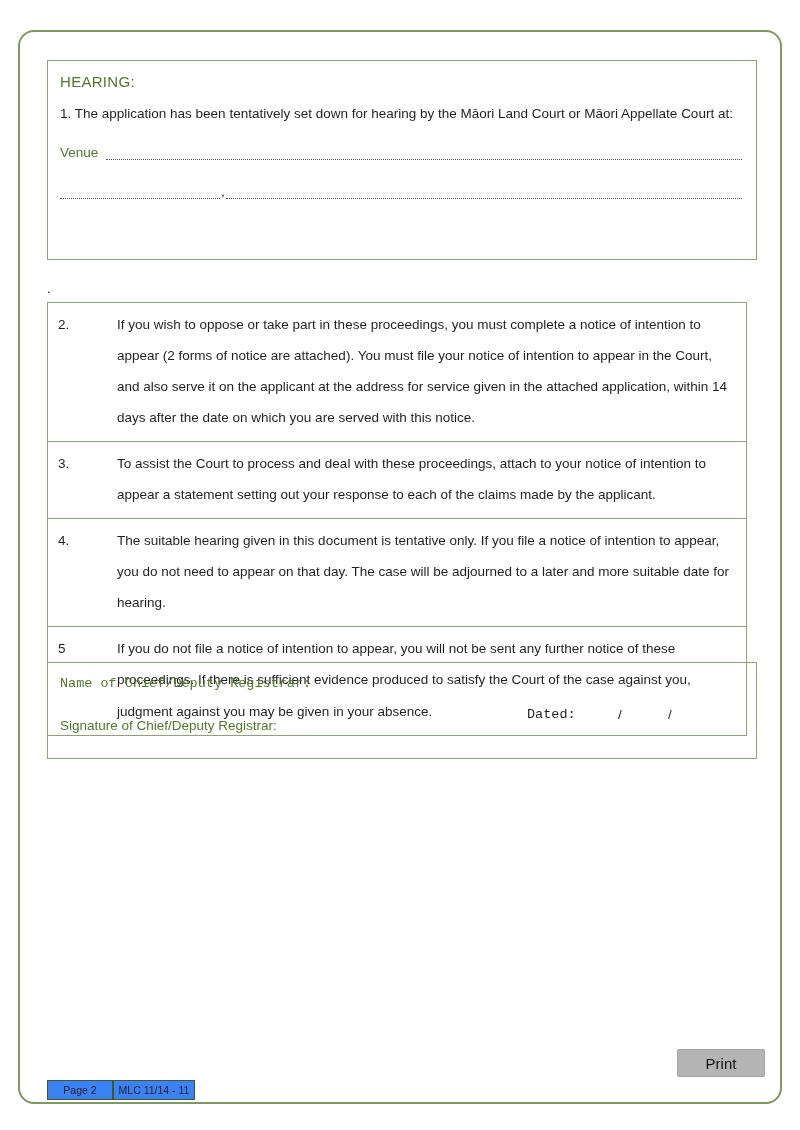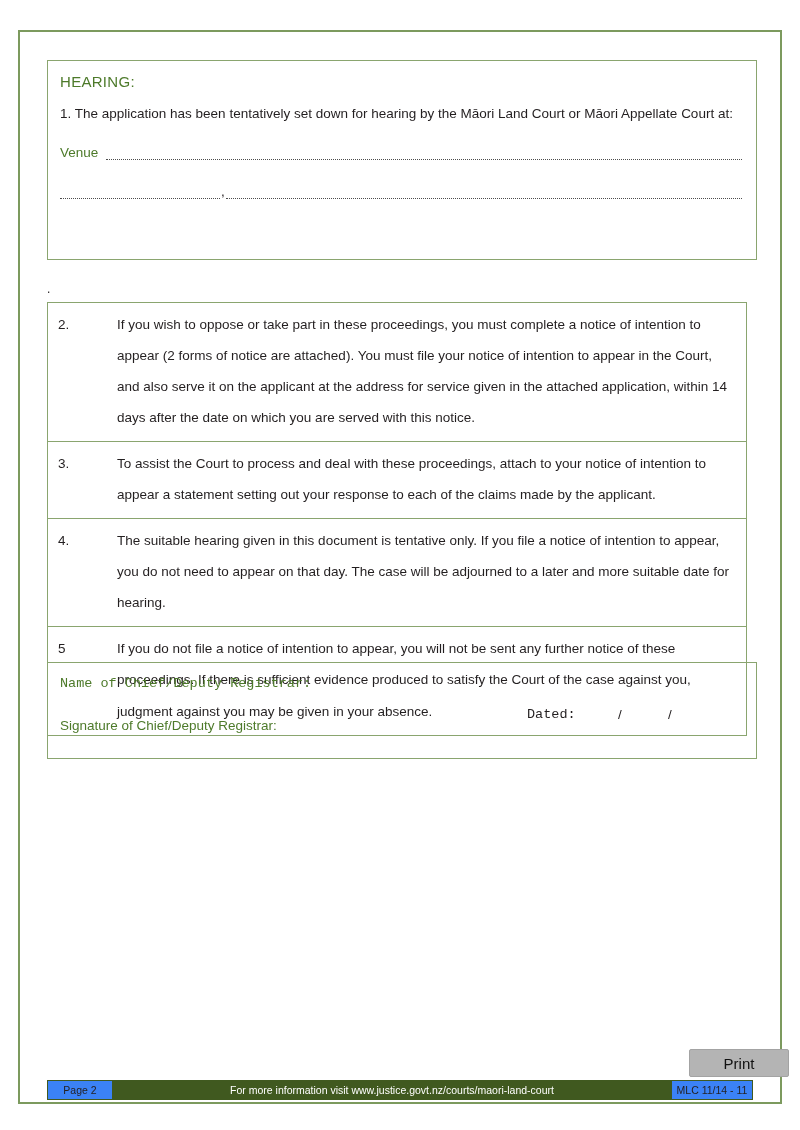--- a/index.html
+++ b/index.html
@@ -9,21 +9,21 @@
     position: relative;
     font-family: "Liberation Sans", sans-serif;
     color: #231f20;
     overflow: hidden;
   }
   .frame {
     position: absolute;
     left: 18px; top: 30px;
     width: 764px; height: 1074px;
     border: 2px solid #7c9a5e;
-    border-radius: 0;
+    border-radius: 16px;
   }
   
   .hearing-box {
     position: absolute;
     left: 27px; top: 28px;
     width: 710px; height: 200px;
     border: 1px solid #8aa56f;
     padding: 12px 14px 10px 12px;
   }
   .green { color: #4d7a2a; }
@@ -56,29 +56,28 @@
   .reg-name { position: absolute; left: 12px; top: 13px; font-size: 13.5px; font-family: Liberation Mono, monospace; }
   .reg-sig  { position: absolute; left: 12px; top: 55px; font-size: 13.5px; }
   .dated-group { position: absolute; left: 475px; top: 44px; font-size: 13.5px; color: #231f20; }
   .dated-label { position: absolute; left: 4px; top: 0; font-family: Liberation Mono, monospace; }
   .slash-1 { position: absolute; left: 95px; top: 0; }
   .slash-2 { position: absolute; left: 145px; top: 0; }
   
   .print-btn {
     position: absolute;
     left: 657px; top: 1017px;
-    width: 100px; height: 28px;
+    width: 88px; height: 28px;
     background: #b4b4b4;
     border: 1px solid #a3a3a3;
     border-radius: 2px;
     font-family: "Liberation Sans", sans-serif;
     font-size: 15px;
     color: #111111;
     cursor: pointer;
-    margin-left: 12px;
   }
   
   .footer {
     position: absolute;
     left: 27px; right: 27px; bottom: 2px;
     height: 20px;
     display: flex;
   }
   .footer-cell {
     background: #3b82f6;
@@ -144,17 +143,16 @@
       <span class="dated-label">Dated:</span>
       <span class="slash-1">/</span>
       <span class="slash-2">/</span>
     </span>
   </section>
 
   <button class="print-btn">Print</button>
 
   <div class="footer">
     <div class="footer-cell footer-page">Page 2</div>
-    <div class="footer-bar">For more information visit www.justice.govt.nz/courts/maori-land-court</div>
     <div class="footer-cell footer-code">MLC 11/14 - 11</div>
   </div>
 
 </div>
 
 </body></html>

